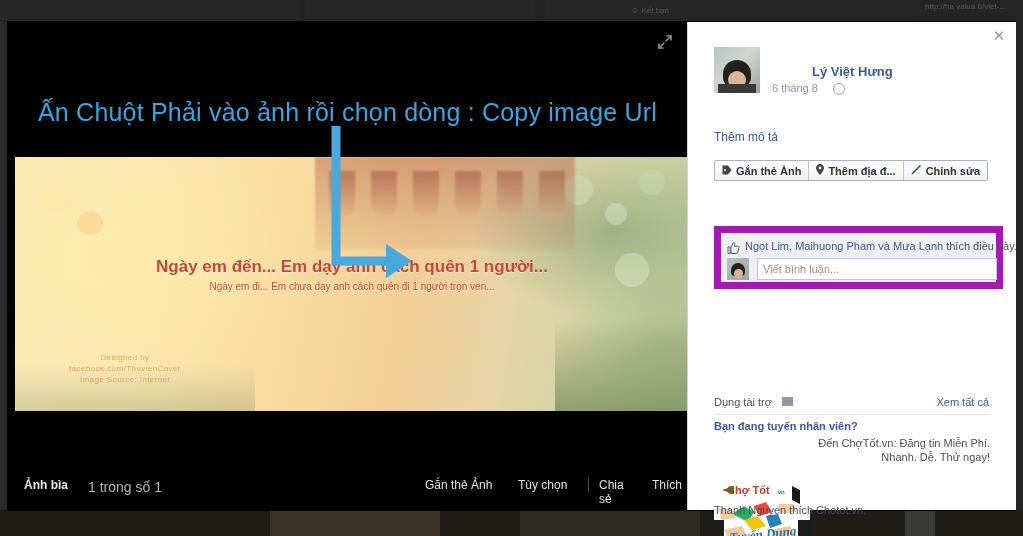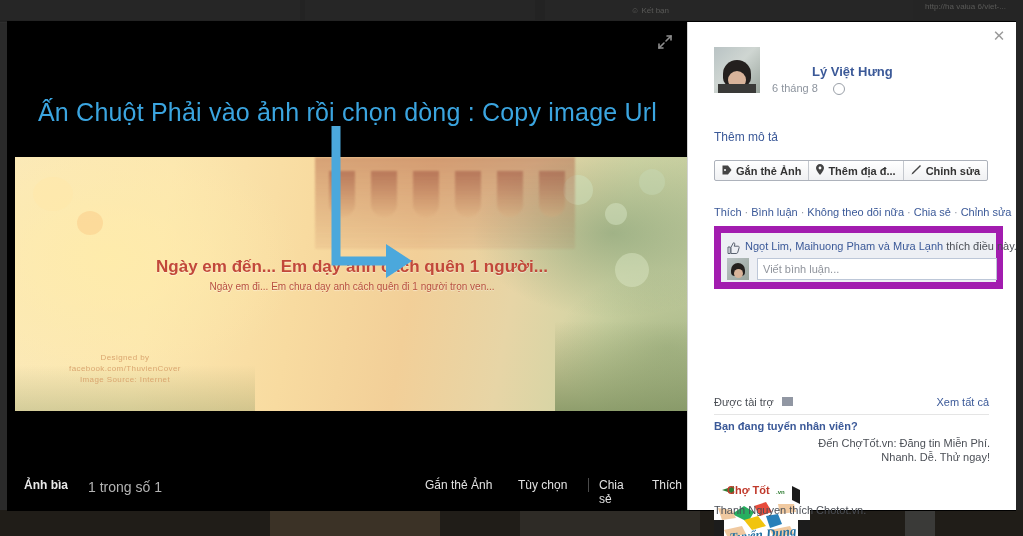--- a/index.html
+++ b/index.html
@@ -248,42 +248,39 @@
       <div class="fbtn">
         <span>
           <svg width="11" height="11" viewBox="0 0 11 11">
               <path d="M0.5 10.5 L2.2 9.8 L10 2 L9 1 L1.2 8.8 Z" fill="#444"></path>
             </svg>
         </span>
         <span>Chỉnh sửa</span>
       </div>
     </div>
 
-    <div id="actions">
-      <span class="a">Thích</span><span class="dot">·</span><span class="a">Bình luận</span><span class="dot">·</span><span class="a">Không theo dõi nữa</span><span class="dot">·</span><span class="a">Chia sẻ</span><span class="dot">·</span><span class="a">Chỉnh sửa</span>
-    </div>
 
     <div id="likebox">
       <div id="thumbicon">
         <svg width="13" height="12" viewBox="0 0 13 12">
           <path d="M1 5 L3.2 5 L3.2 11.5 L1 11.5 Z" fill="none" stroke="#5a6270" stroke-width="1"></path>
           <path d="M4 5.2 L6.4 0.8 C7.6 0.6 8.2 1.6 7.6 3 L7.2 4.2 L11.2 4.2 C12.2 4.2 12.4 5.2 12 6 L10.8 10.2 C10.6 11.1 10 11.5 9.2 11.5 L4 11.5 Z" fill="none" stroke="#5a6270" stroke-width="1"></path>
         </svg>
       </div>
       <div id="likes">
         <b>Ngọt Lim, Maihuong Pham và Mưa Lạnh</b><span> thích điều này.</span>
       </div>
       <div id="c-avatar">
         <div class="hair"></div>
         <div class="face"></div>
       </div>
       <div id="cinput">Viết bình luận...</div>
     </div>
 
-    <div id="sponsor-label">Được tài trợ</div>
+    <div id="sponsor-label">Dụng tài trợ</div>
     <div id="sponsor-flag"></div>
     <div id="seeall">Xem tất cả</div>
     <div id="sponsor-sep"></div>
 
     <div id="ad-title">Bạn đang tuyển nhân viên?</div>
     <div id="ad-img">
       <svg width="96" height="72" viewBox="0 0 96 72">
         <rect width="96" height="72" fill="#ffffff"></rect>
         <rect x="0" y="40" width="10" height="32" fill="#1c1c1c"></rect>
         <rect x="84" y="40" width="12" height="30" fill="#1c1c1c"></rect>

